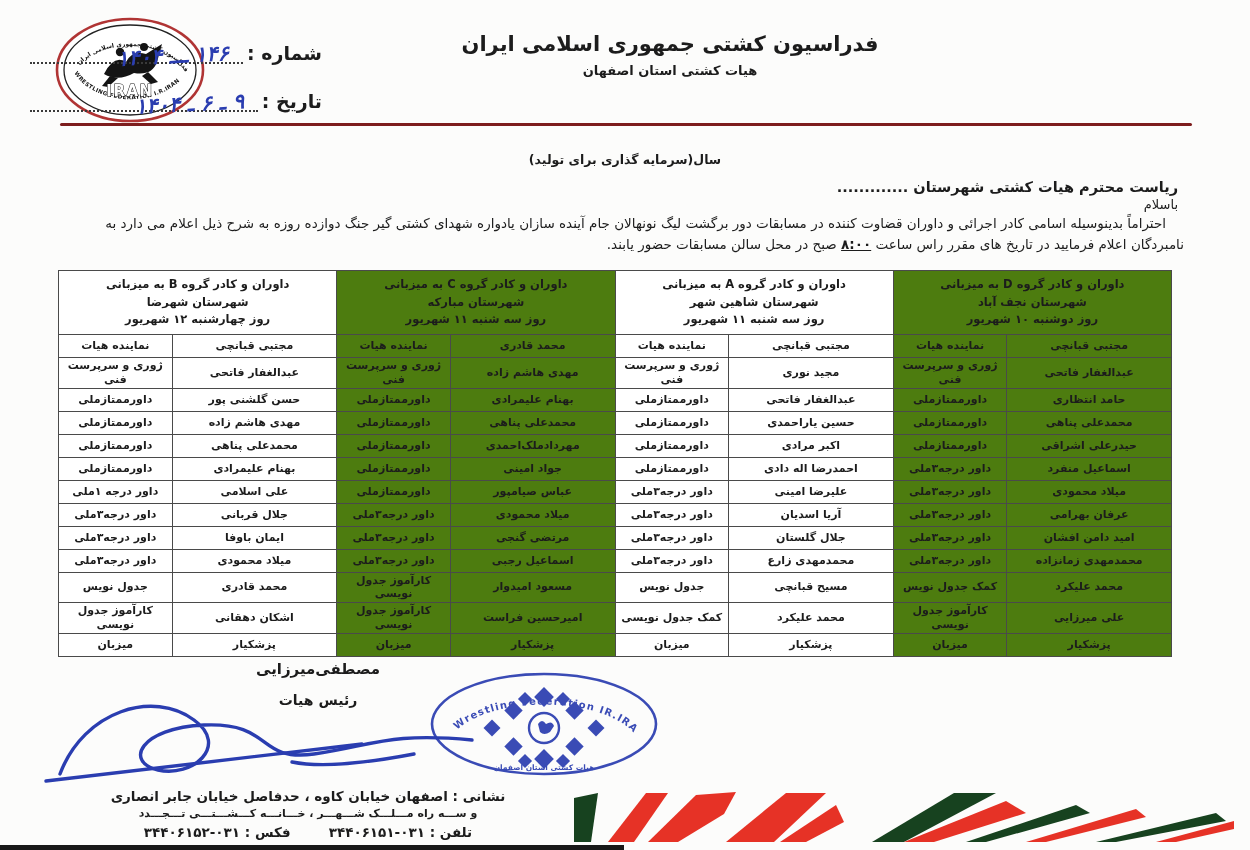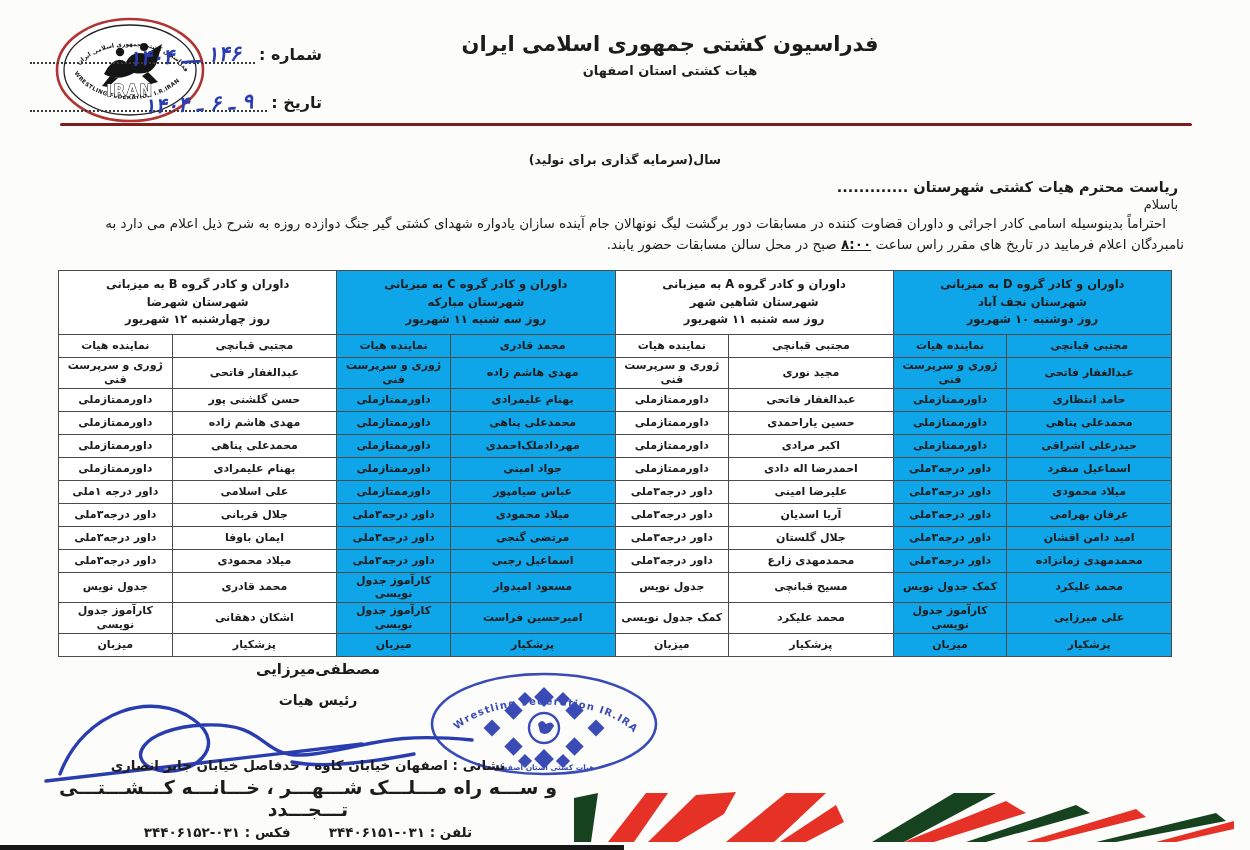--- a/index.html
+++ b/index.html
@@ -15,21 +15,21 @@
   .titles .t1 { font-size:20px; font-weight:bold; letter-spacing:.5px; }
   .titles .t2 { font-size:21px; font-weight:bold; margin-top:8px; }
   .titles .t3 { font-size:13px; font-weight:bold; margin-top:7px; }
   .numbers { position:absolute; left:30px; top:30px; width:295px; left:auto; right:auto; }
   .numbers { left:30px; }
   .numbers { direction:rtl; }
   .numbers { top:30px; }
   .numbers { position:absolute; right:auto; }
   .numbers { left:30px; width:292px; }
   .numrow { display:flex; align-items:flex-end; height:34px; margin-bottom:14px; }
-  .numlabel { font-size:16px; font-weight:bold; white-space:nowrap; padding-left:4px; }
+  .numlabel { font-size:19px; font-weight:bold; white-space:nowrap; padding-left:4px; }
   .dotline { flex:1; border-bottom:2px dotted #3a3a3a; height:26px; position:relative; }
   .hand {
     position:absolute; right:14px; bottom:-6px; white-space:nowrap;
     color:#2a3db0; font-size:21px; font-weight:bold; font-style:italic;
     letter-spacing:3px; transform:rotate(-3deg);
   }
   .divider { position:absolute; left:60px; right:58px; top:123px; height:3px; background:#7d1d1d; border-radius:2px; }
   
   .slogan { position:absolute; top:152px; left:0; right:0; text-align:center; font-size:12.5px; font-weight:bold; }
   .addressee { position:absolute; top:179px; right:72px; font-size:14.5px; font-weight:bold; }
@@ -44,31 +44,31 @@
     position:absolute; top:270px; right:78px; width:1114px;
     border-collapse:collapse; table-layout:fixed; direction:rtl;
     background:#fff;
   }
   table.roster th, table.roster td {
     border:1.6px solid #4a4a4a; text-align:center; vertical-align:middle;
     font-weight:bold; padding:1px 2px; overflow:hidden;
   }
   table.roster th { height:64px; font-size:11.5px; line-height:1.55; }
   table.roster td { font-size:11px; line-height:1.25; height:23px; }
-  table.roster .shaded { background:#0ea5e9; }
+  table.roster .shaded { background:#4d7c0f; }
   
   .sig-id { position:absolute; left:238px; top:660px; width:160px; text-align:center; }
   .sig-id .sname { font-size:15px; font-weight:bold; }
   .sig-id .stitle { font-size:14px; font-weight:bold; margin-top:14px; }
   .sig-scribble { position:absolute; left:42px; top:684px; width:450px; height:102px; direction:ltr; }
   .stamp { position:absolute; left:424px; top:670px; width:240px; height:108px; direction:ltr; opacity:.92; }
   
   .footer-address { position:absolute; left:28px; bottom:10px; width:560px; text-align:center; }
   .footer-address .a1 { font-size:13.5px; font-weight:bold; }
-  .footer-address .a2 { font-size:19px; font-weight:bold; margin-top:3px; }
+  .footer-address .a2 { font-size:11px; font-weight:bold; margin-top:3px; }
   .footer-contact { display:flex; justify-content:center; gap:38px; margin-top:4px; font-size:13.5px; font-weight:bold; direction:rtl; }
   .deco-strip { position:absolute; left:582px; right:16px; bottom:6px; height:54px; direction:ltr; }
   .footer-line { position:absolute; left:0; bottom:0; width:624px; height:5px; background:#181818; }
 </style>
 </head>
 <body>
 
 <div class="page">
 
   <svg class="logo" viewBox="0 0 156 108">

